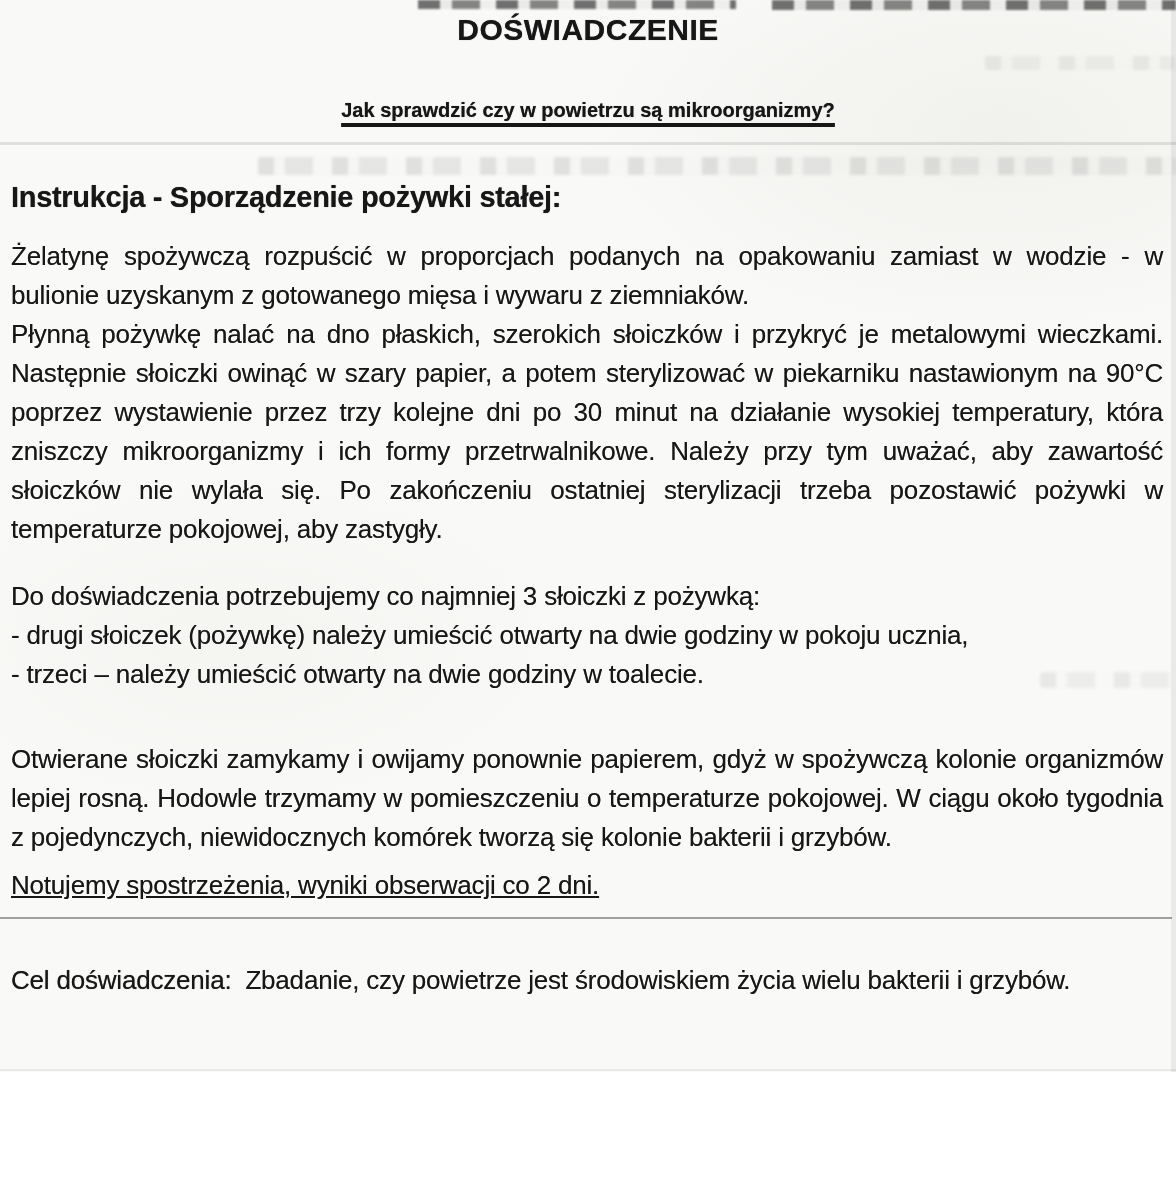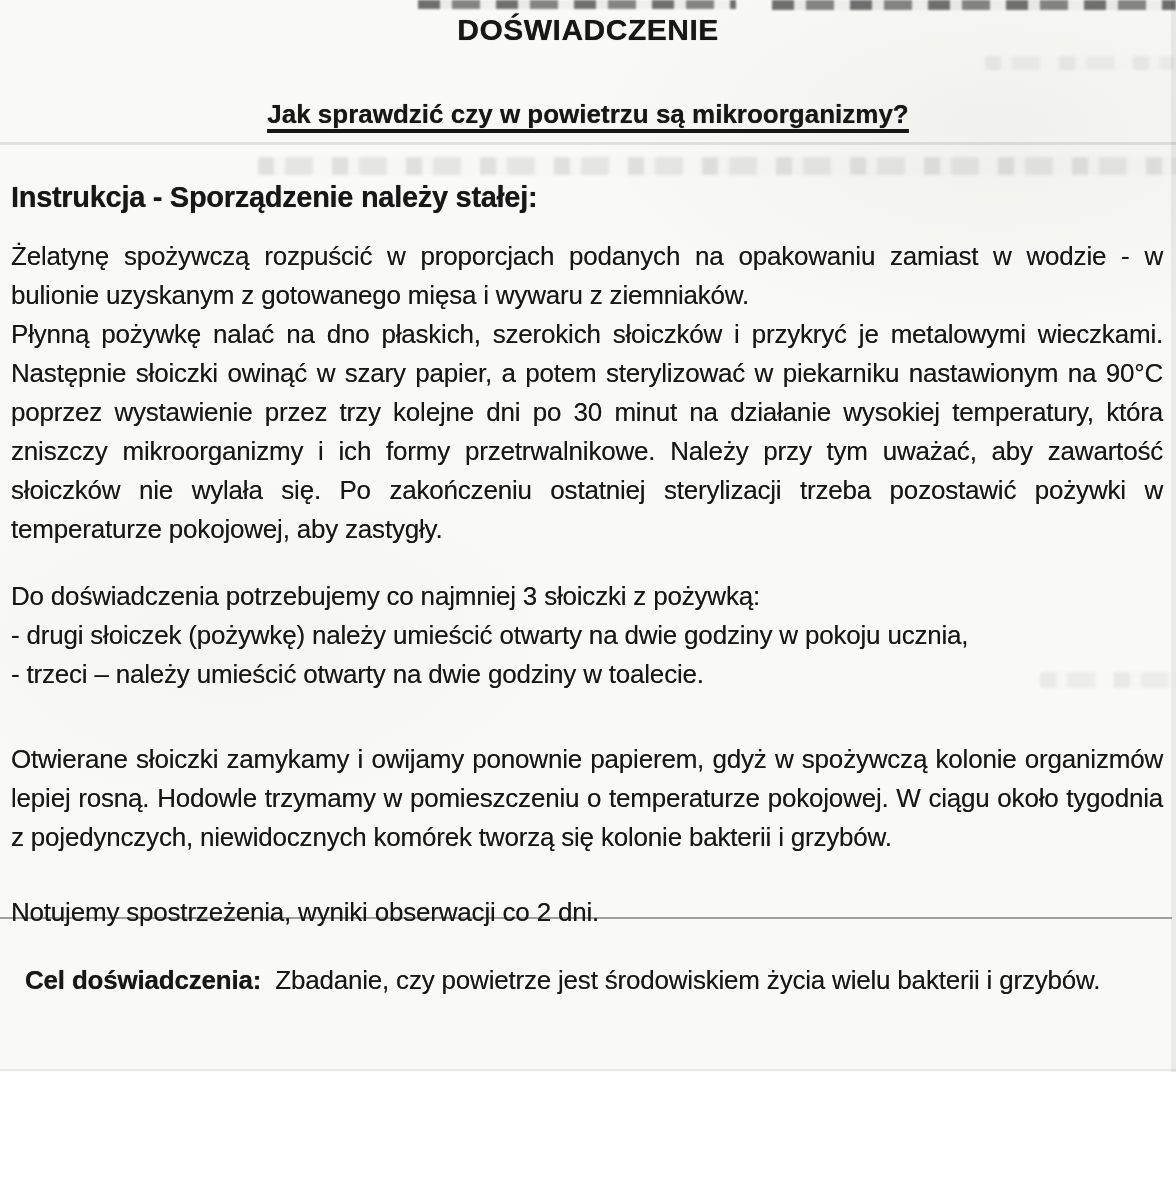--- a/index.html
+++ b/index.html
@@ -33,44 +33,44 @@
     top: 13px; left: 0; width: 1176px;
     text-align: center;
     font-size: 30px; font-weight: bold;
     letter-spacing: 0.5px;
     text-shadow: 0 0 0.7px rgba(15,15,15,0.75);
   }
 
   .question-heading {
     top: 99px; left: 0; width: 1176px;
     text-align: center;
-    font-size: 26px; font-weight: bold;
+    font-size: 20px; font-weight: bold;
     text-shadow: 0 0 0.7px rgba(15,15,15,0.75);
   }
   .question-heading .underlined {
     text-decoration: underline;
     text-decoration-thickness: 4px;
     text-underline-offset: 6px;
   }
 
   .section-heading {
     top: 181px;
     font-size: 29px; font-weight: bold;
     letter-spacing: -0.3px;
     text-shadow: 0 0 0.7px rgba(15,15,15,0.75);
   }
 
   .block-main     { top: 237px; }
   .block-jars     { top: 539px; margin-top: 38px; }
   .block-colonies { top: 740px; }
-  .block-notes    { top: 893px; }
+  .block-notes    { top: 866px; text-decoration: underline; }
   .block-goal     { top: 961px; }
   .block-final    { top: 1126px; }
 
-  .goal-label { font-weight: bold; margin-right: 14px; text-shadow: 0 0 0.7px rgba(15,15,15,0.75); margin-left: 14px; }
+  .goal-label { font-weight: normal; margin-right: 14px; text-shadow: 0 0 0.7px rgba(15,15,15,0.75); }
 
   
   .artifact { position: absolute; z-index: 1; pointer-events: none; }
 
   .ghost-text {
     background: repeating-linear-gradient(90deg,
       rgba(105,105,105,0.38) 0 16px,
       rgba(160,160,160,0.10) 16px 27px,
       rgba(110,110,110,0.30) 27px 55px,
       rgba(170,170,170,0.06) 55px 74px);
@@ -117,21 +117,21 @@
   <div class="artifact hairline a-faint-line"></div>
   <div class="artifact ghost-text a-ghost-bottom"></div>
   <div class="artifact a-right-strip"></div>
 
   <div class="block doc-title">DOŚWIADCZENIE</div>
 
   <div class="block question-heading">
     <span class="underlined">Jak sprawdzić czy w powietrzu są mikroorganizmy?</span>
   </div>
 
-  <div class="block section-heading">Instrukcja - Sporządzenie należy stałej:</div>
+  <div class="block section-heading">Instrukcja - Sporządzenie pożywki stałej:</div>
 
   <div class="block block-main body-text">
     <p class="just">Żelatynę spożywczą rozpuścić w proporcjach podanych na opakowaniu zamiast w wodzie - w bulionie uzyskanym z gotowanego mięsa i wywaru z ziemniaków.</p>
     <p class="just">Płynną pożywkę nalać na dno płaskich, szerokich słoiczków i przykryć je metalowymi wieczkami. Następnie słoiczki owinąć w szary papier, a potem sterylizować w piekarniku nastawionym na 90°C poprzez wystawienie przez trzy kolejne dni po 30 minut na działanie wysokiej temperatury, która zniszczy mikroorganizmy i ich formy przetrwalnikowe. Należy przy tym uważać, aby zawartość słoiczków nie wylała się. Po zakończeniu ostatniej sterylizacji trzeba pozostawić pożywki w temperaturze pokojowej, aby zastygły.</p>
   </div>
 
   <div class="block block-jars body-text">
     <p>Do doświadczenia potrzebujemy co najmniej 3 słoiczki z pożywką:</p>
     <p>- drugi słoiczek (pożywkę) należy umieścić otwarty na dwie godziny w pokoju ucznia,</p>
     <p>- trzeci – należy umieścić otwarty na dwie godziny w toalecie.</p>

